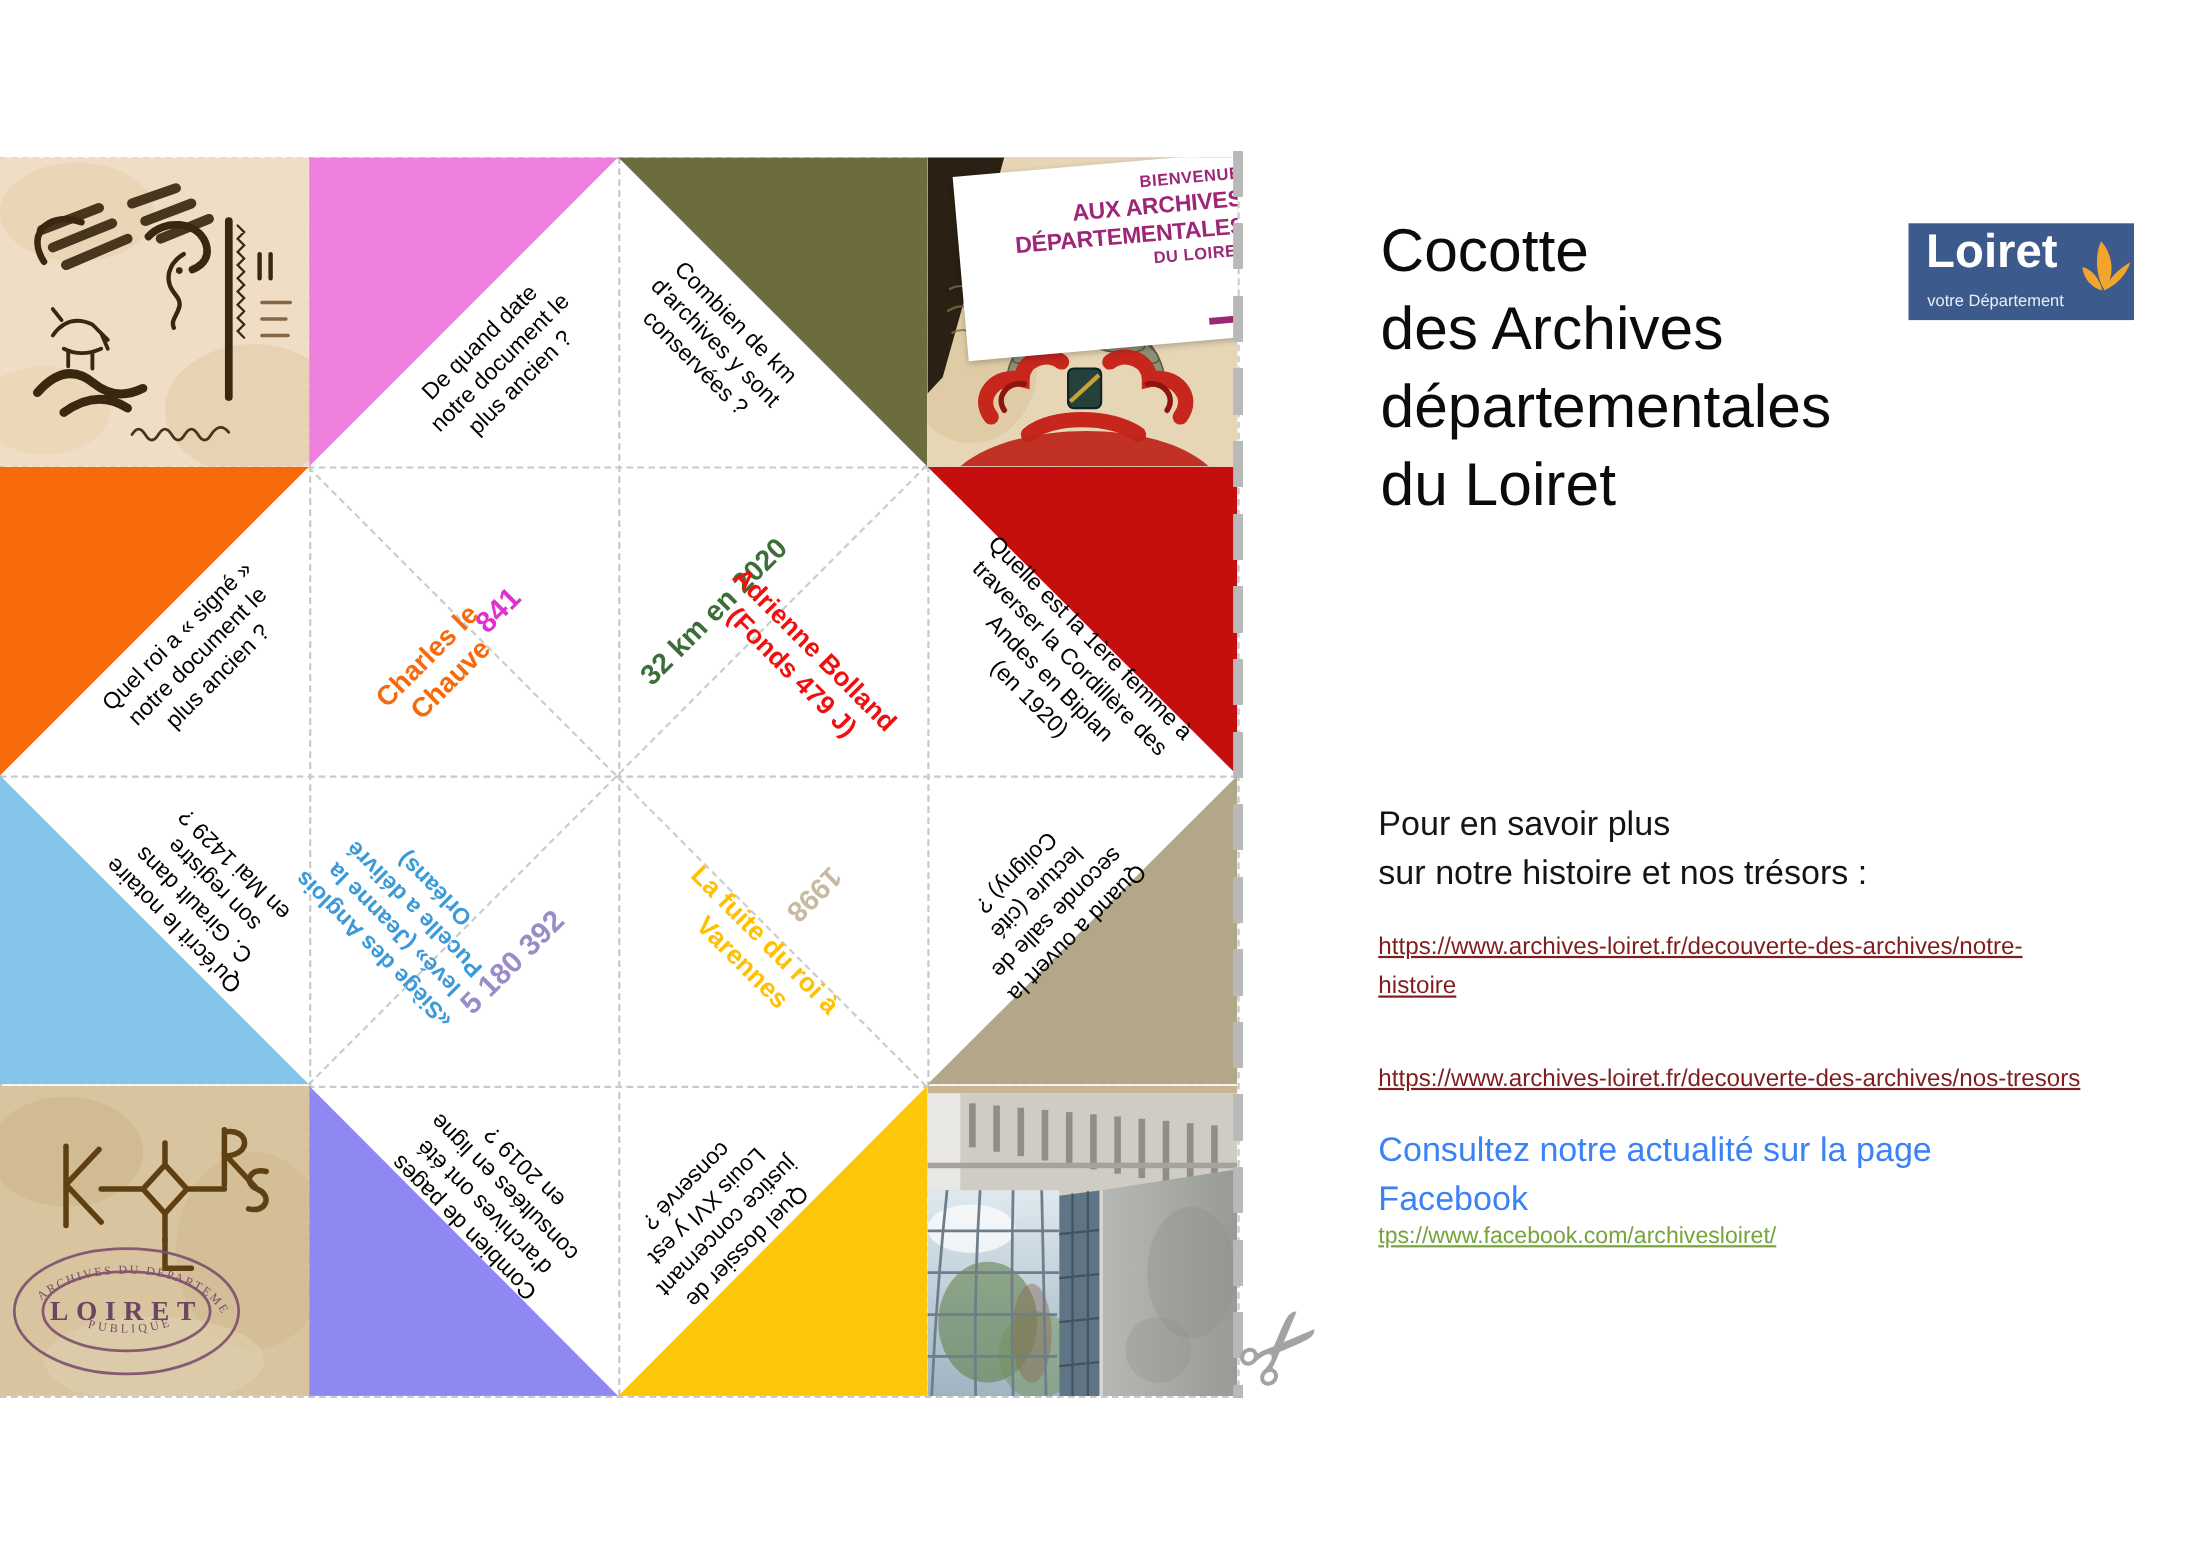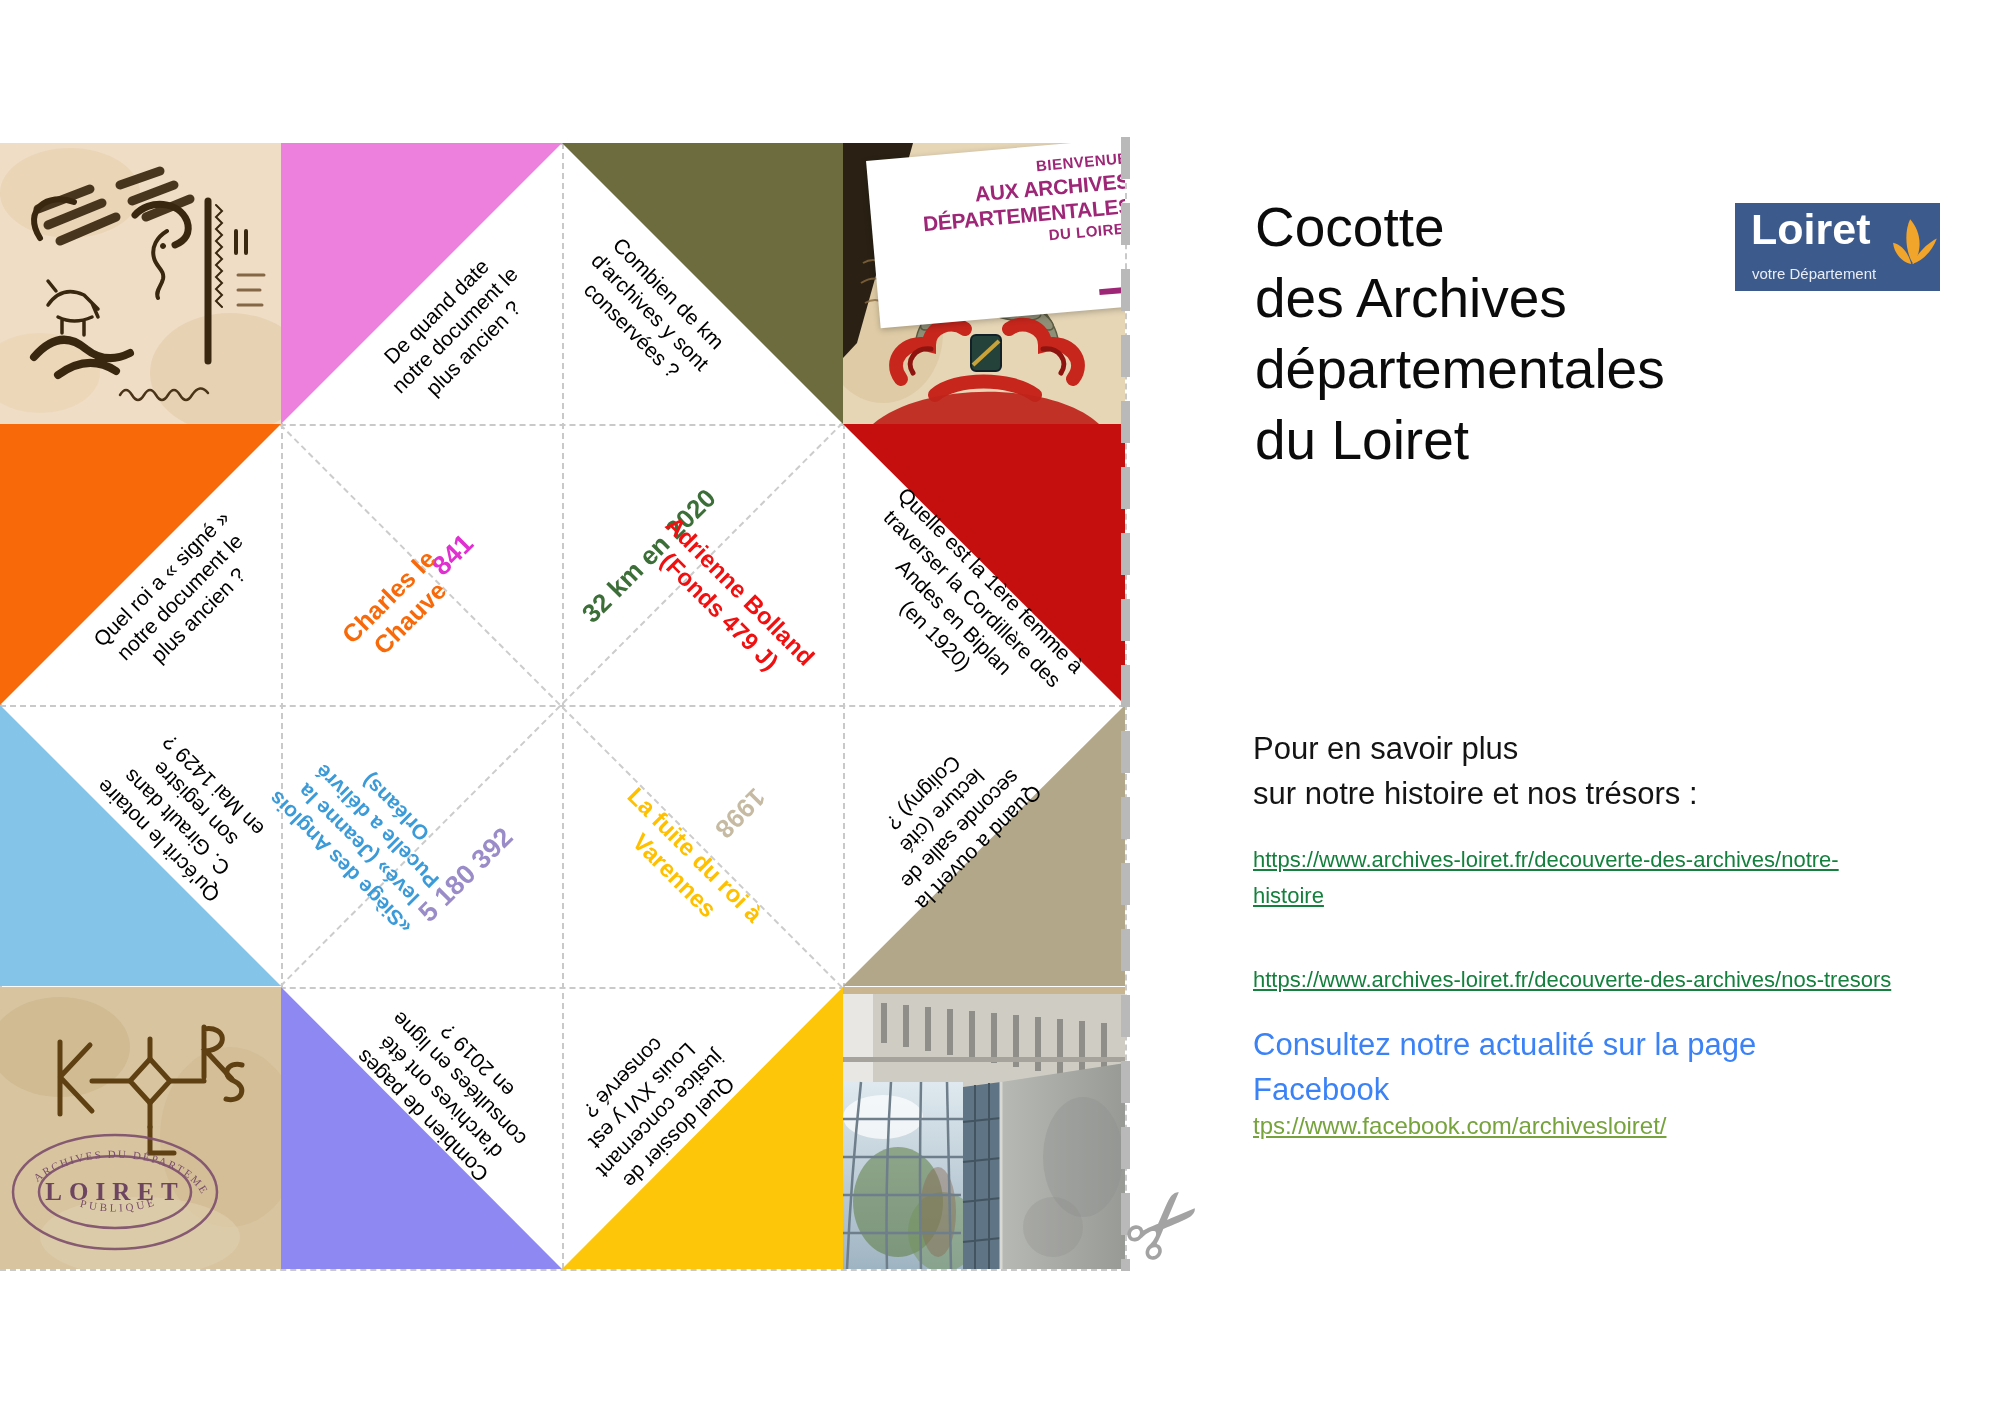--- a/index.html
+++ b/index.html
@@ -47,24 +47,24 @@
   .wc2,.wc3{font-size:21px;font-weight:bold;color:#9d2677;line-height:25px;letter-spacing:-.2px;text-transform:uppercase;}
   .wc-rule{position:absolute;right:14px;top:148px;width:40px;height:6px;background:#9d2677;}
 
   
   .panel-title{position:absolute;left:1255px;top:192px;font-size:55px;line-height:71px;color:#0b0b0b;z-index:4;}
   .logo{position:absolute;left:1735px;top:203px;width:205px;height:88px;background:#3c5a8b;z-index:4;}
   .logo-name{position:absolute;left:16px;top:2px;font-size:43px;font-weight:bold;color:#fff;}
   .logo-tag{position:absolute;left:17px;bottom:9px;font-size:15px;color:#e9eef6;}
   .logo-leaf{position:absolute;right:0px;top:12px;}
   .info{position:absolute;left:1253px;top:726px;font-size:31px;line-height:45px;color:#141414;z-index:4;}
-  .glink{position:absolute;left:1253px;font-size:22px;line-height:36px;color:#15803d;
+  .glink{position:absolute;left:1253px;font-size:22px;line-height:36px;color:#7f1d1d;
     text-decoration:underline;z-index:4;cursor:pointer;}
   .fbtext{position:absolute;left:1253px;top:1022px;font-size:31px;line-height:45px;color:#3b82f6;z-index:4;}
-  .fblink{position:absolute;left:1253px;top:1112px;font-size:24px;color:#76a33c;text-decoration:underline;z-index:4;cursor:pointer;}
+  .fblink{position:absolute;left:1253px;top:1112px;font-size:21px;color:#76a33c;text-decoration:underline;z-index:4;cursor:pointer;}
 </style>
 </head>
 <body>
 
 <div class="page">
 
   <div class="fold fold-outer"></div>
   <div class="fold fold-v" style="left:281px;"></div>
   <div class="fold fold-v" style="left:562px;"></div>
   <div class="fold fold-v" style="left:843px;"></div>

